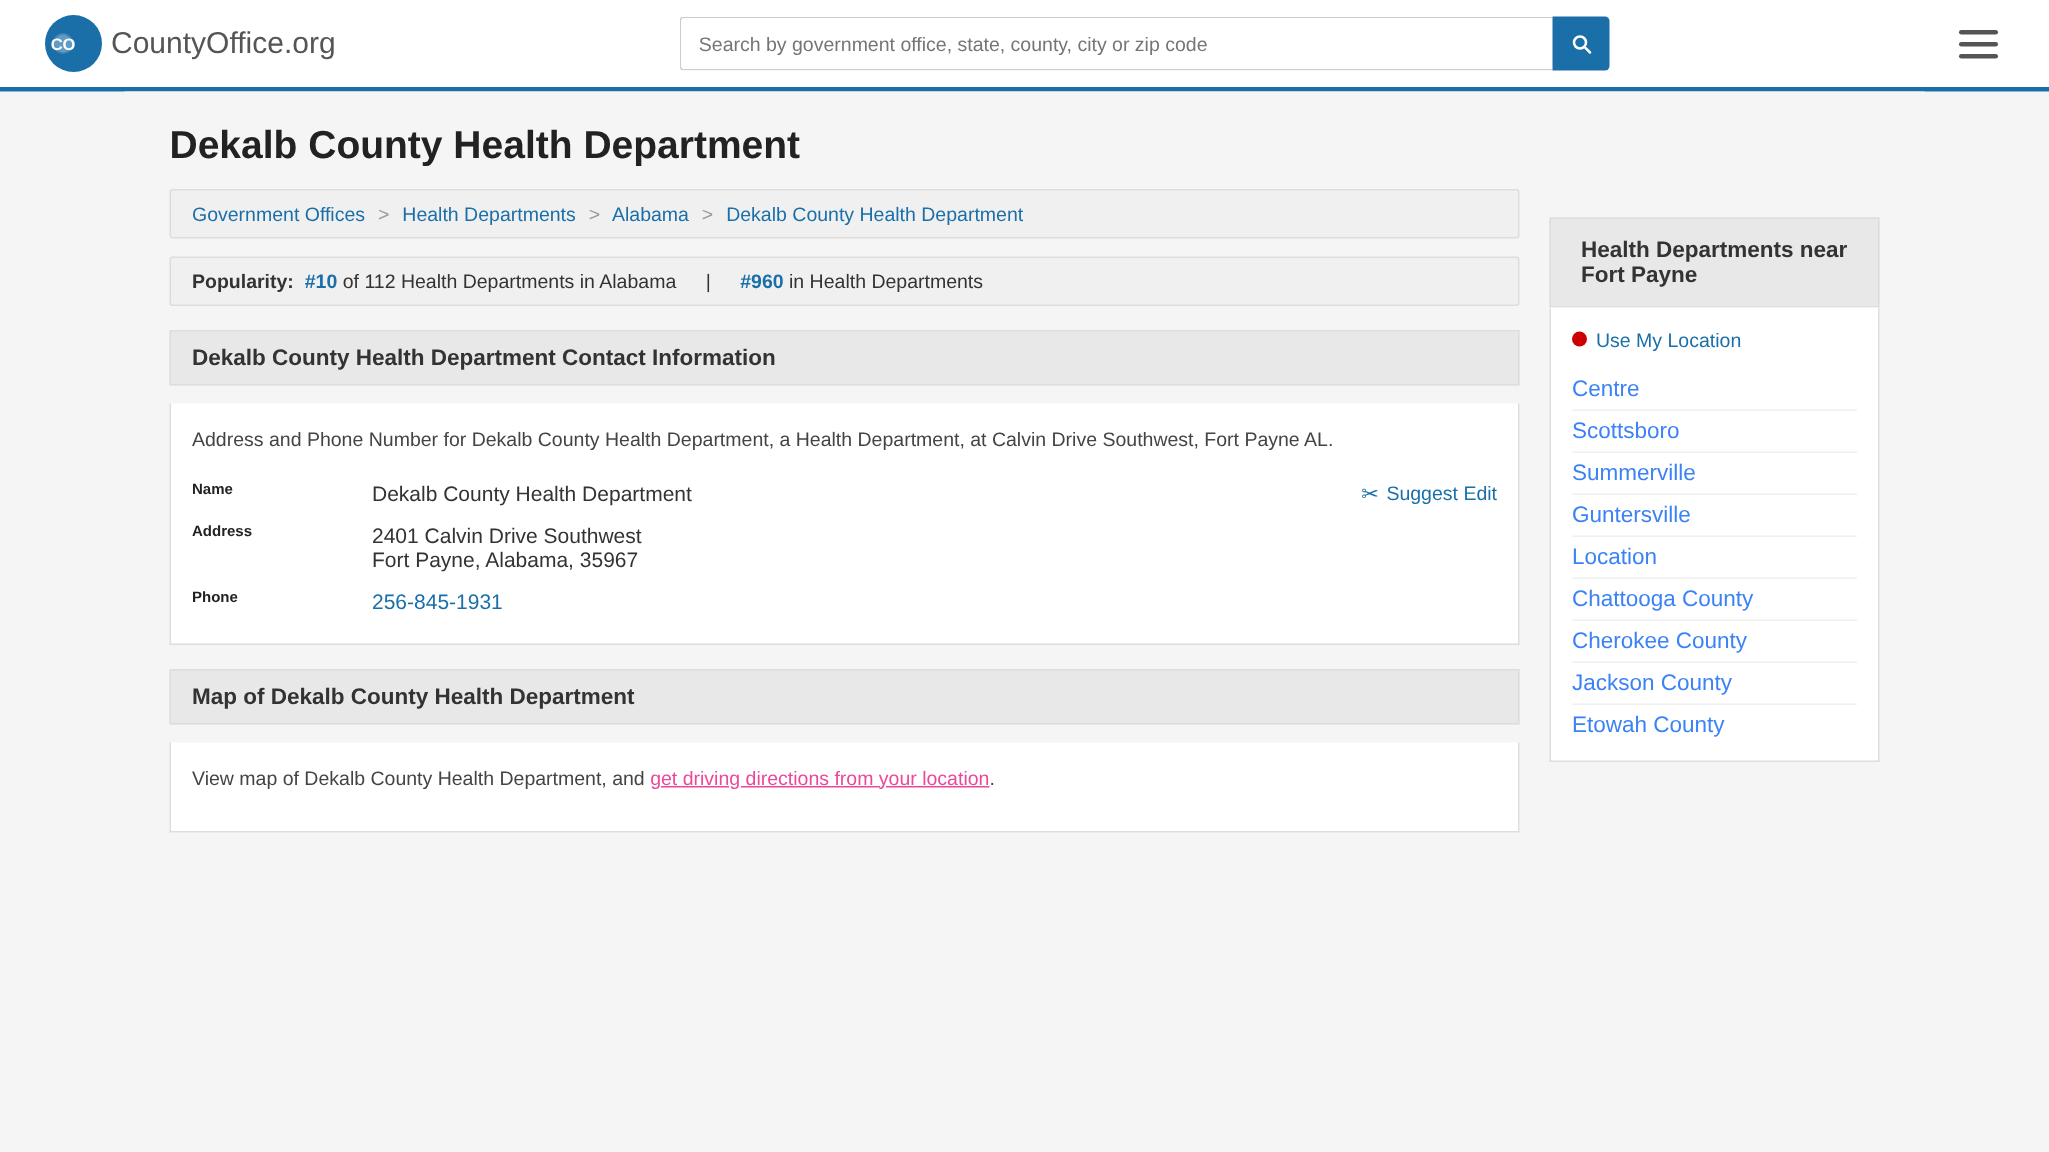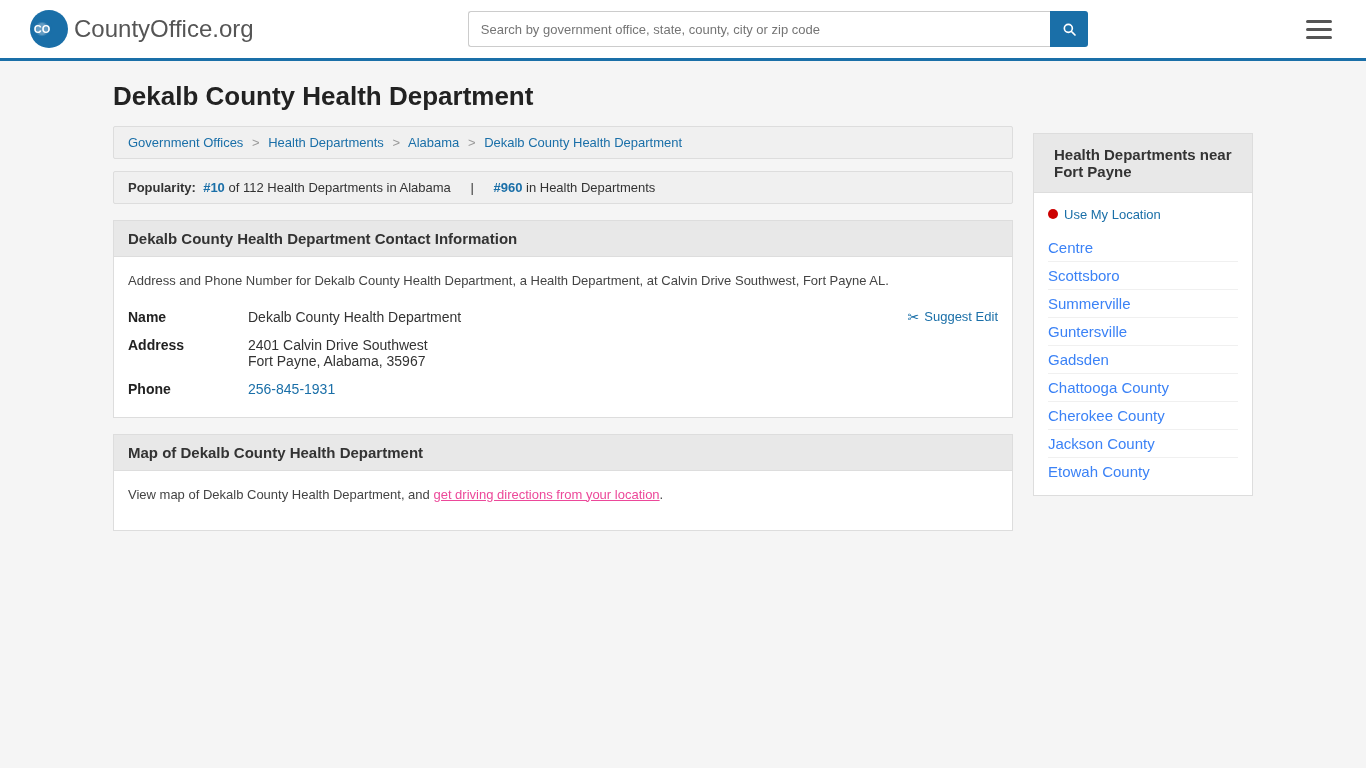--- a/index.html
+++ b/index.html
@@ -25,21 +25,21 @@
       background: #1a6fa8;
       border-radius: 50%;
       display: flex;
       align-items: center;
       justify-content: flex-start;
       color: white;
       font-size: 18px;
       font-weight: bold;
     }
     .logo-text {
-      font-size: 24px;
+      font-size: 20px;
       font-weight: bold;
       color: #1a6fa8;
     }
     .logo-text span {
       color: #555;
       font-weight: normal;
     }
     .search-area {
       display: flex;
       align-items: center;
@@ -146,21 +146,21 @@
     .popularity-bar .pop-num { color: #1a6fa8; font-weight: bold; }
 
     
     .section-header {
       background: #e8e8e8;
       border: 1px solid #ddd;
       padding: 9px 14px;
       font-size: 15px;
       font-weight: bold;
       color: #333;
-      margin-bottom: 0;
+      margin-bottom: 12px;
     }
     .section-body {
       background: #fff;
       border: 1px solid #ddd;
       border-top: none;
       padding: 14px;
       margin-bottom: 16px;
     }
     .section-body p {
       font-size: 13px;
@@ -175,21 +175,21 @@
     }
     .info-row {
       display: flex;
       padding: 6px 0;
       align-items: flex-start;
     }
     .info-label {
       font-weight: bold;
       width: 120px;
       flex-shrink: 0;
-      font-size: 14px;
+      font-size: 10px;
       color: #222;
     }
     .info-value {
       font-size: 14px;
       color: #333;
       flex: 1;
     }
     .info-value a {
       color: #1a6fa8;
       text-decoration: none;
@@ -375,21 +375,21 @@
     <div class="sidebar-body">
       <a href="#" class="sidebar-location-btn">
         <span class="location-dot"></span>
         <span>Use My Location</span>
       </a>
       <div id="sidebar-links">
           <a href="#" class="sidebar-link">Centre</a>
           <a href="#" class="sidebar-link">Scottsboro</a>
           <a href="#" class="sidebar-link">Summerville</a>
           <a href="#" class="sidebar-link">Guntersville</a>
-          <a href="#" class="sidebar-link">Gadsden</a>
+          <a href="#" class="sidebar-link">Location</a>
           <a href="#" class="sidebar-link">Chattooga County</a>
           <a href="#" class="sidebar-link">Cherokee County</a>
           <a href="#" class="sidebar-link">Jackson County</a>
           <a href="#" class="sidebar-link">Etowah County</a>
         </div>
     </div>
   </aside>
 
 </div>
 

